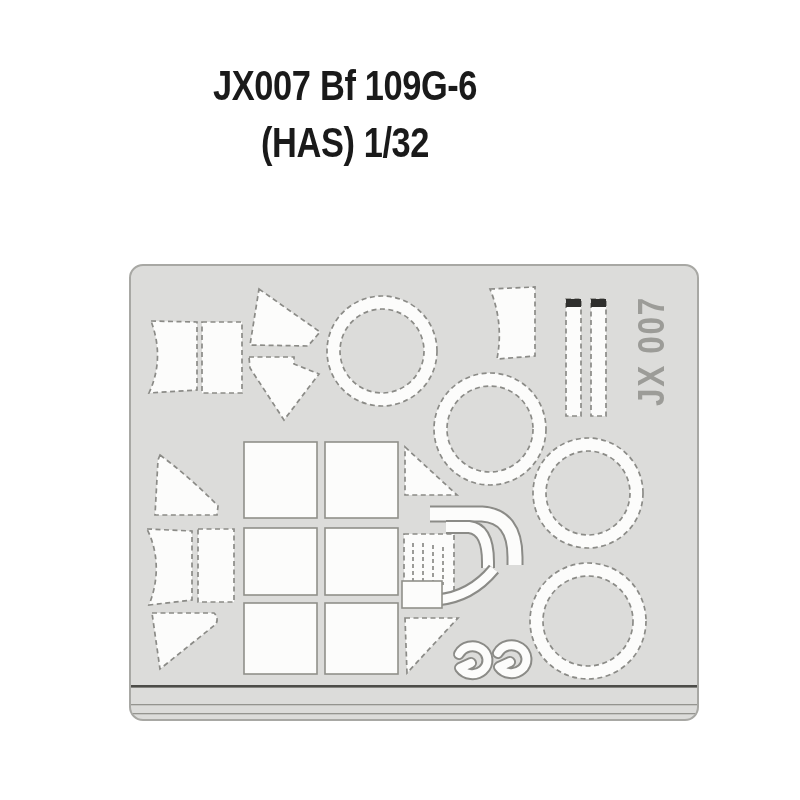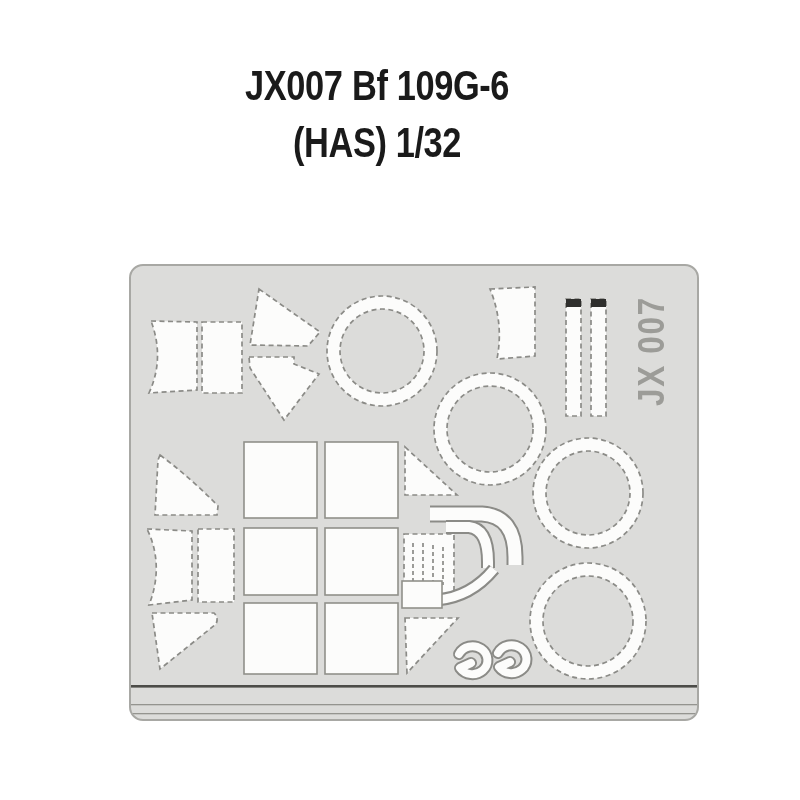--- a/index.html
+++ b/index.html
@@ -3,21 +3,21 @@
 <meta charset="utf-8">
 <style>
   html,body{margin:0;padding:0;}
   body{
     width:800px;height:800px;position:relative;overflow:hidden;
     background:#ffffff;
     font-family:"Liberation Sans", sans-serif;
   }
   .title-block{
     position:absolute;left:0;top:60px;width:660px;
-    text-align:center;color:#1a1a1a;font-weight:bold;margin-left:32px;
+    text-align:center;color:#1a1a1a;font-weight:bold;
   }
   .title-line{
     transform:translateX(15px) scaleX(0.80);
     font-size:43px;line-height:50px;letter-spacing:-0.5px;
     white-space:nowrap;
   }
   .title-line.second{margin-top:7px;}
   .code{margin-right:12px;}
   .sheet{
     position:absolute;left:129px;top:264px;width:570px;height:457px;

